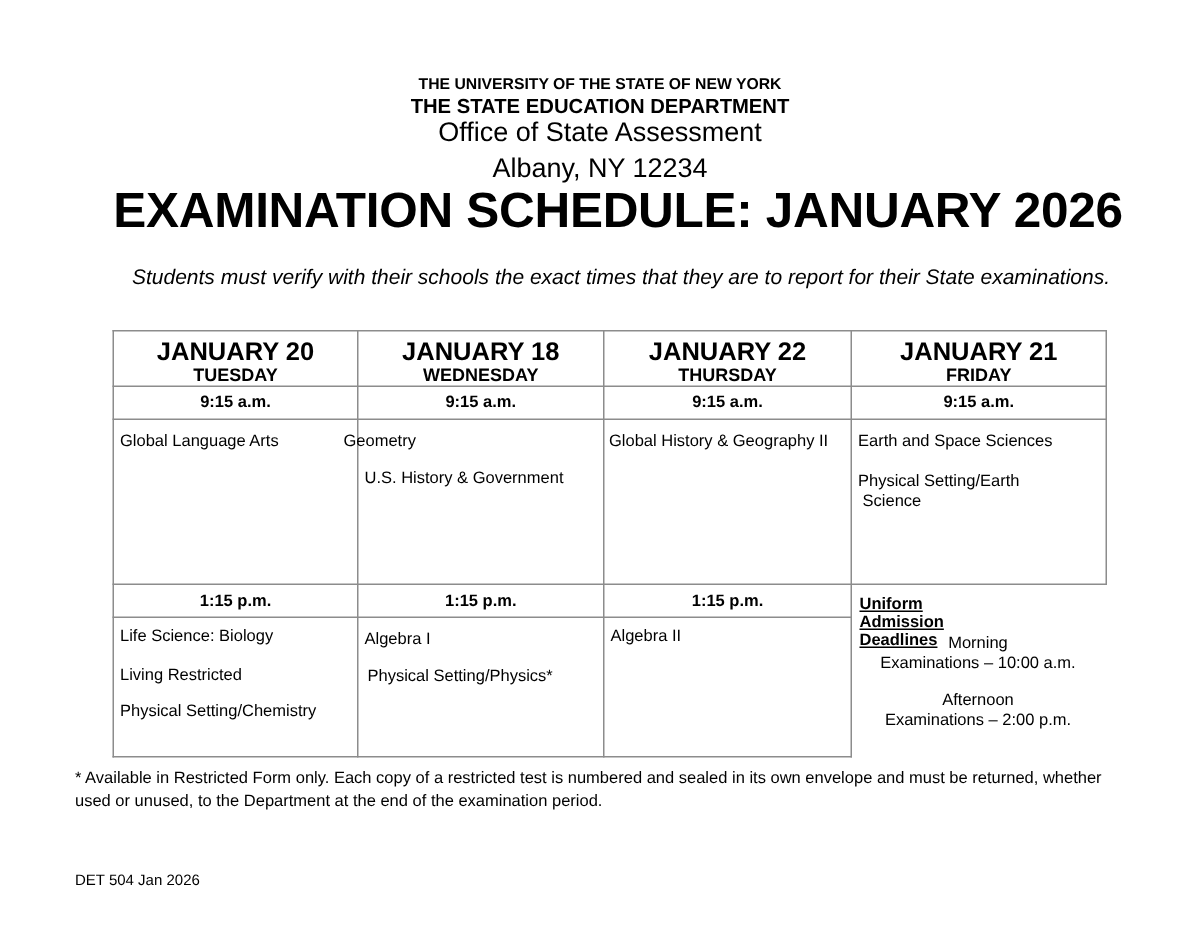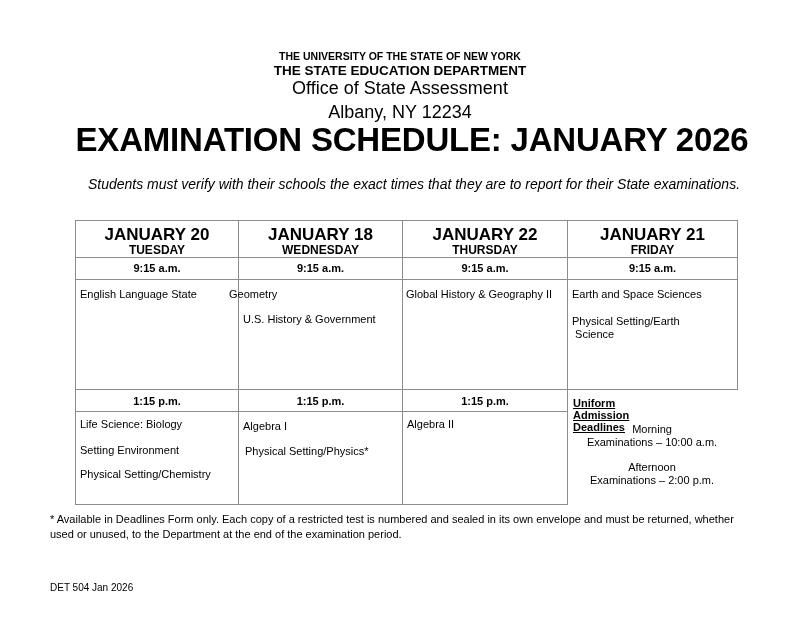--- a/index.html
+++ b/index.html
@@ -56,40 +56,40 @@
   <div class="date" style="left:403px; width:164px; top:225px;">JANUARY 22</div>
   <div class="dow" style="left:403px; width:164px; top:243px;">THURSDAY</div>
   <div class="date" style="left:568px; width:169px; top:225px;">JANUARY 21</div>
   <div class="dow" style="left:568px; width:169px; top:243px;">FRIDAY</div>
 
   <div class="time" style="left:76px; width:162px; top:262px;">9:15 a.m.</div>
   <div class="time" style="left:239px; width:163px; top:262px;">9:15 a.m.</div>
   <div class="time" style="left:403px; width:164px; top:262px;">9:15 a.m.</div>
   <div class="time" style="left:568px; width:169px; top:262px;">9:15 a.m.</div>
 
-  <div class="exam" style="left:80px; top:288px;">English Language State</div>
+  <div class="exam" style="left:80px; top:288px;">Global Language Arts</div>
   <div class="exam" style="left:229px; top:288px;">Geometry</div>
   <div class="exam" style="left:243px; top:313px;">U.S. History &amp; Government</div>
   <div class="exam" style="left:406px; top:288px;">Global History &amp; Geography II</div>
   <div class="exam" style="left:572px; top:288px;">Earth and Space Sciences</div>
   <div class="exam" style="left:572px; top:315px;">Physical Setting/Earth
  Science</div>
 
   <div class="time" style="left:76px; width:162px; top:395px;">1:15 p.m.</div>
   <div class="time" style="left:239px; width:163px; top:395px;">1:15 p.m.</div>
   <div class="time" style="left:403px; width:164px; top:395px;">1:15 p.m.</div>
 
   <div class="exam" style="left:80px; top:418px;">Life Science: Biology</div>
-  <div class="exam" style="left:80px; top:444px;">Setting Environment</div>
+  <div class="exam" style="left:80px; top:444px;">Living Restricted</div>
   <div class="exam" style="left:80px; top:468px;">Physical Setting/Chemistry</div>
   <div class="exam" style="left:243px; top:420px;">Algebra I</div>
   <div class="exam" style="left:245px; top:445px;">Physical Setting/Physics*</div>
   <div class="exam" style="left:407px; top:418px;">Algebra II</div>
 
   <div class="uad-title">Uniform Admission Deadlines</div>
   <div class="uad-text" style="top:423px;">Morning</div>
   <div class="uad-text" style="top:436px;">Examinations – 10:00 a.m.</div>
   <div class="uad-text" style="top:461px;">Afternoon</div>
   <div class="uad-text" style="top:474px;">Examinations – 2:00 p.m.</div>
 </div>
 
-<div class="footnote">* Available in Deadlines Form only. Each copy of a restricted test is numbered and sealed in its own envelope and must be returned, whether used or unused, to the Department at the end of the examination period.</div>
+<div class="footnote">* Available in Restricted Form only. Each copy of a restricted test is numbered and sealed in its own envelope and must be returned, whether used or unused, to the Department at the end of the examination period.</div>
 <div class="formno">DET 504 Jan 2026</div>
 
 </body></html>

